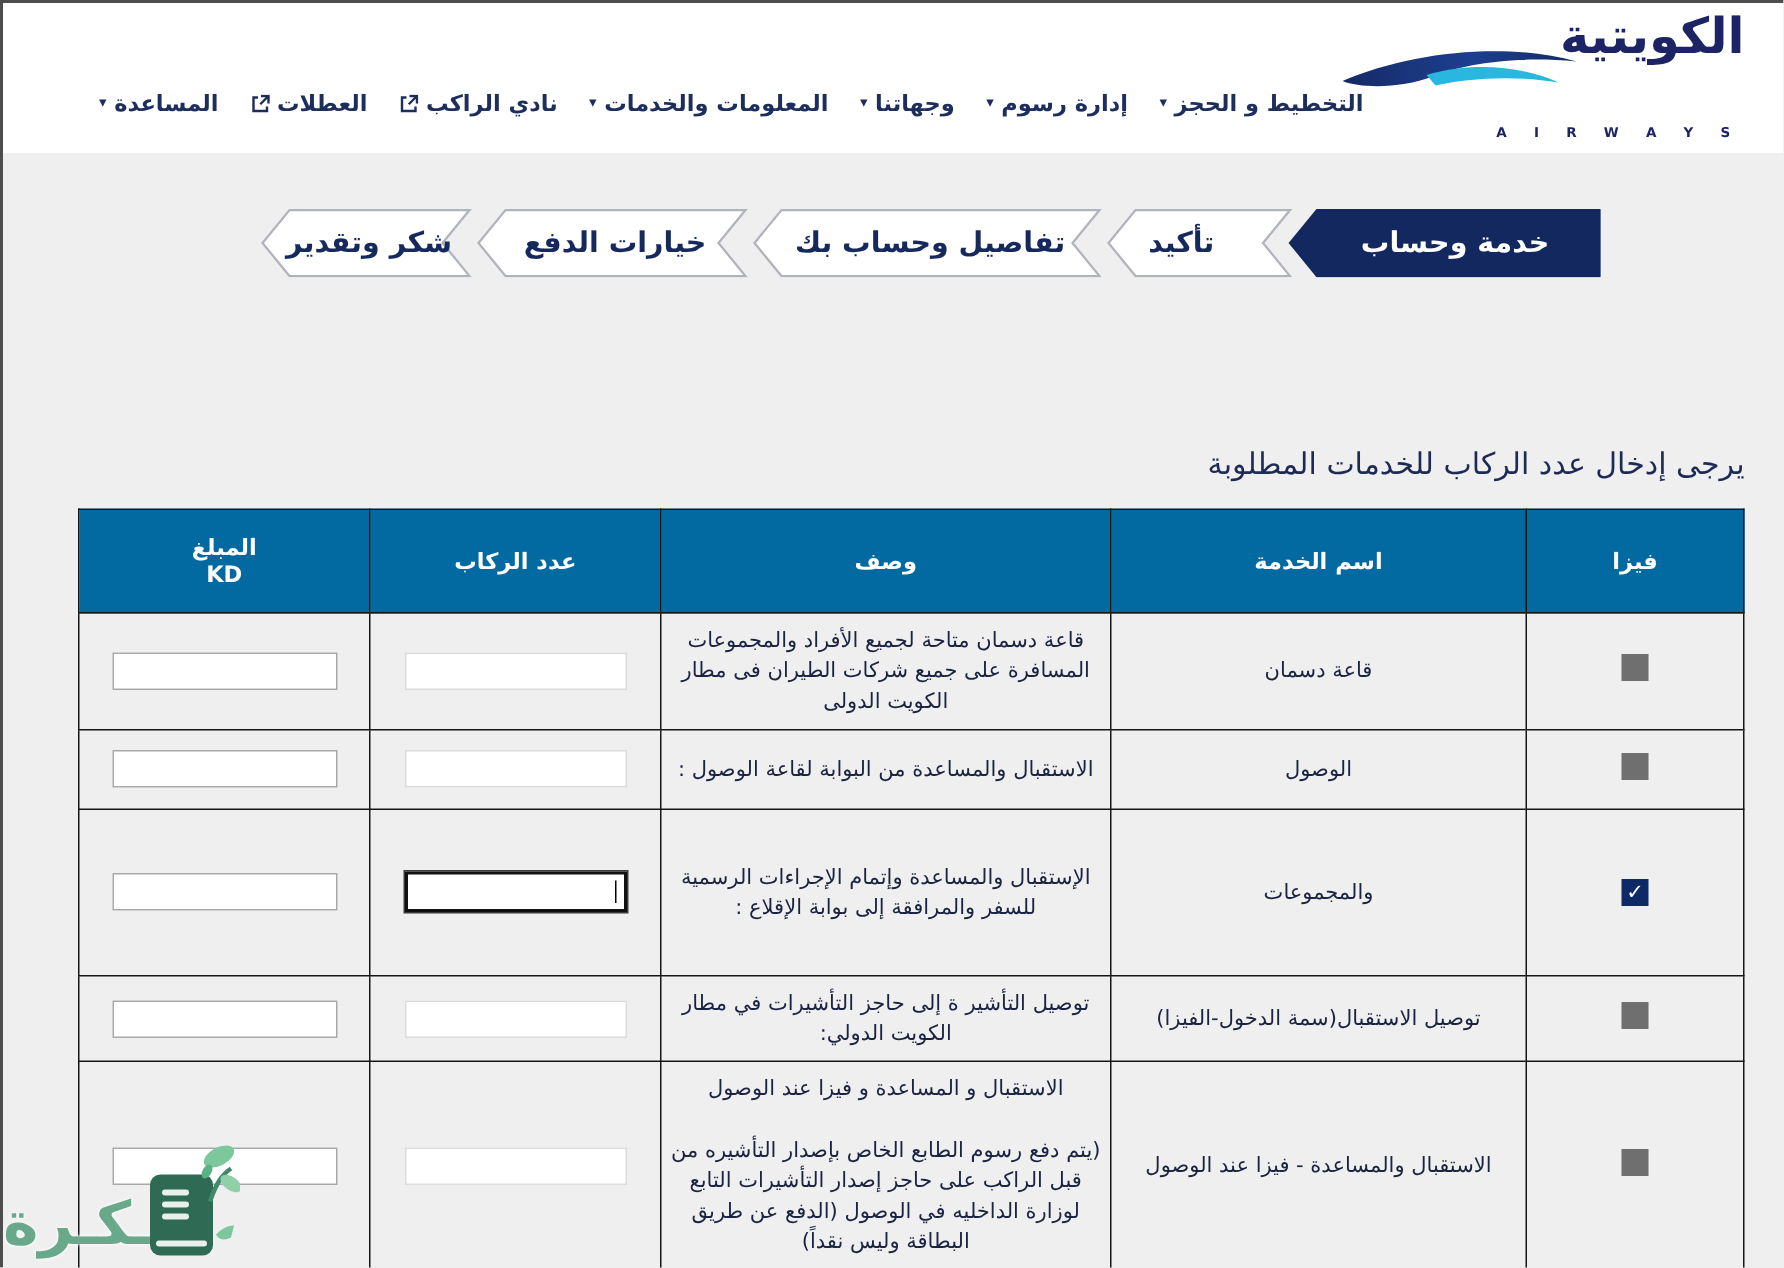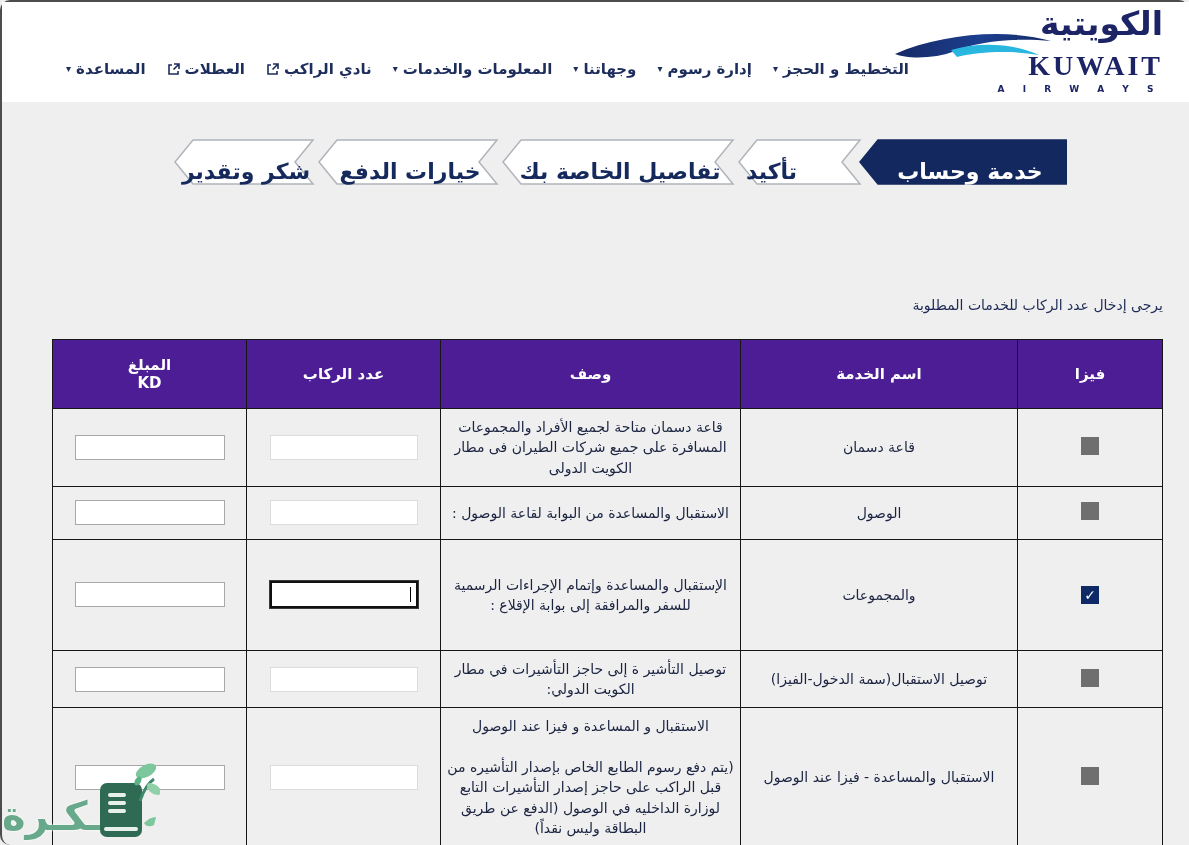--- a/index.html
+++ b/index.html
@@ -1,49 +1,49 @@
 <!DOCTYPE html>
 <html lang="ar"><head>
 <meta charset="utf-8">
 <style>
   * { margin:0; padding:0; box-sizing:border-box; }
   html,body { width:1189px; height:845px; overflow:hidden; }
   body { font-family:"DejaVu Sans", sans-serif; background:#efefef; position:relative; }
-  #page { position:absolute; inset:0; border-top:2px solid #4d4d4d; border-left:2px solid #4d4d4d;border-radius:10px; }
+  #page { position:absolute; inset:0; border-top:2px solid #4d4d4d; border-left:2px solid #4d4d4d; }
 
   
   .header { position:absolute; top:0; left:0; right:0; height:100px; background:#ffffff; }
   .logo { position:absolute; right:24px; top:2px; width:248px; height:96px; cursor:pointer; }
   .logo-arabic { position:absolute; right:2px; top:0px; font-size:33px; font-weight:bold; color:#1d2466; letter-spacing:1px; }
   .logo-swoosh { position:absolute; right:112px; top:24px; }
   .logo-en { position:absolute; right:2px; top:46px; font-family:"Liberation Serif", serif; font-size:28px; font-weight:bold; color:#1d2466; letter-spacing:3px; }
   .logo-sub { position:absolute; right:4px; top:80px; font-size:9px; font-weight:bold; color:#1d2466; letter-spacing:7.5px; }
 
   .nav { position:absolute; right:280px; top:58px; display:flex; direction:rtl; gap:21px; align-items:center; }
   .nav a { display:flex; align-items:center; gap:5px; text-decoration:none; color:#1d2d5c; font-size:15px; font-weight:bold; white-space:nowrap; cursor:pointer; }
   .caret { font-size:10px; color:#1d2d5c; line-height:1; }
   .extlink svg { display:block; }
 
   
   .stepper { position:absolute; top:137px; right:122px; width:894px; height:46px; direction:ltr; }
   .stepper svg { position:absolute; inset:0; }
-  .step-label { position:absolute; top:0; height:46px; line-height:46px; text-align:center; font-size:22px; font-weight:bold; color:#15295c; cursor:pointer;margin-top:10px; }
+  .step-label { position:absolute; top:0; height:46px; line-height:46px; text-align:center; font-size:19px; font-weight:bold; color:#15295c; cursor:pointer; }
   .step-label.active { color:#ffffff; }
-  .sl1 { left:700px; width:194px; } .sl2 { left:540px; width:117px; }
+  .sl1 { left:700px; width:194px; } .sl2 { left:556px; width:117px; }
   .sl3 { left:334px; width:226px; } .sl4 { left:150px; width:174px; }
   .sl5 { left:6px;   width:134px; }
 
   
   .page-title { position:absolute; top:222px; right:26px; font-size:31px; font-weight:bold; color:#23407a; direction:rtl; }
-  .page-subtitle { position:absolute; top:295px; right:26px; font-size:14px; color:#1d2a55; direction:rtl; }
+  .page-subtitle { position:absolute; top:295px; right:26px; font-size:20px; color:#1d2a55; direction:rtl; }
 
   
   table.services { position:absolute; top:337px; right:26px; width:1110px; border-collapse:collapse; direction:rtl; table-layout:fixed; background:#efefef; }
   table.services th, table.services td { border:1px solid #161616; text-align:center; vertical-align:middle; }
-  table.services thead th { background:#4c1d95; color:#ffffff; font-size:15px; font-weight:bold; height:48px; padding:16px 6px; }
+  table.services thead th { background:#0369a1; color:#ffffff; font-size:15px; font-weight:bold; height:48px; padding:16px 6px; }
   table.services td { font-size:14px; color:#1a2340; padding:8px 4px;margin-top:32px; }
   td .desc { white-space:pre-line; display:block; line-height:1.45; }
   tbody tr:nth-child(1) td { height:67px; }
   tbody tr:nth-child(2) td { height:53px; }
   tbody tr:nth-child(3) td { height:111px; }
   tbody tr:nth-child(4) td { height:52px; }
 
   .checkbox { display:inline-block; width:18px; height:18px; background:#6f6f6f; cursor:pointer;
               line-height:18px; font-size:14px; color:#ffffff; text-align:center; font-weight:bold; }
   .checkbox.checked { background:#0e2a66; }
@@ -77,21 +77,20 @@
             <linearGradient id="sw" x1="0" y1="0" x2="1" y2="0">
               <stop offset="0" stop-color="#152a66"></stop>
                 <stop offset="0.55" stop-color="#1d3f8f"></stop>
                 <stop offset="1" stop-color="#152a66"></stop>
             </linearGradient>
           </defs>
           <path d="M2 26 C 48 6, 112 0, 158 13 C 116 9, 82 15, 62 23 C 42 31, 14 31, 2 26 Z" fill="url(#sw)"></path>
           <path d="M58 22 C 88 13, 122 16, 146 27 C 116 22, 86 24, 64 29 Z" fill="#29b7e0"></path>
         </svg>
       </div>
-      <div class="logo-en">KUWAIT</div>
       <div class="logo-sub">A I R W A Y S</div>
     </div>
 
     <nav class="nav">
       <a>
           <span>التخطيط و الحجز</span>
           <span class="caret">▾</span>
         </a>
       <a>
           <span>إدارة رسوم</span>
@@ -133,21 +132,21 @@
   <div class="stepper">
     <svg width="894" height="46" viewBox="0 0 894 46">
       <polygon points="894,1 705,1 687,23 705,45 894,45" fill="#13285e" stroke="#13285e" stroke-width="1.5"></polygon>
       <polygon points="687,1 584,1 566,23 584,45 687,45 669,23" fill="#ffffff" stroke="#b0b4ba" stroke-width="1.5"></polygon>
       <polygon points="560,1 348,1 330,23 348,45 560,45 542,23" fill="#ffffff" stroke="#b0b4ba" stroke-width="1.5"></polygon>
       <polygon points="324,1 164,1 146,23 164,45 324,45 306,23" fill="#ffffff" stroke="#b0b4ba" stroke-width="1.5"></polygon>
       <polygon points="140,1 20,1 2,23 20,45 140,45 122,23" fill="#ffffff" stroke="#b0b4ba" stroke-width="1.5"></polygon>
     </svg>
     <span class="step-label active sl1">خدمة وحساب</span>
     <span class="step-label sl2">تأكيد</span>
-    <span class="step-label sl3">تفاصيل الخاصة بك</span>
+    <span class="step-label sl3">تفاصيل وحساب بك</span>
     <span class="step-label sl4">خيارات الدفع</span>
     <span class="step-label sl5">شكر وتقدير</span>
   </div>
 
   <div class="page-subtitle">يرجى إدخال عدد الركاب للخدمات المطلوبة</div>
 
   <table class="services">
     <colgroup>
       <col style="width:145px">
         <col style="width:277px">

